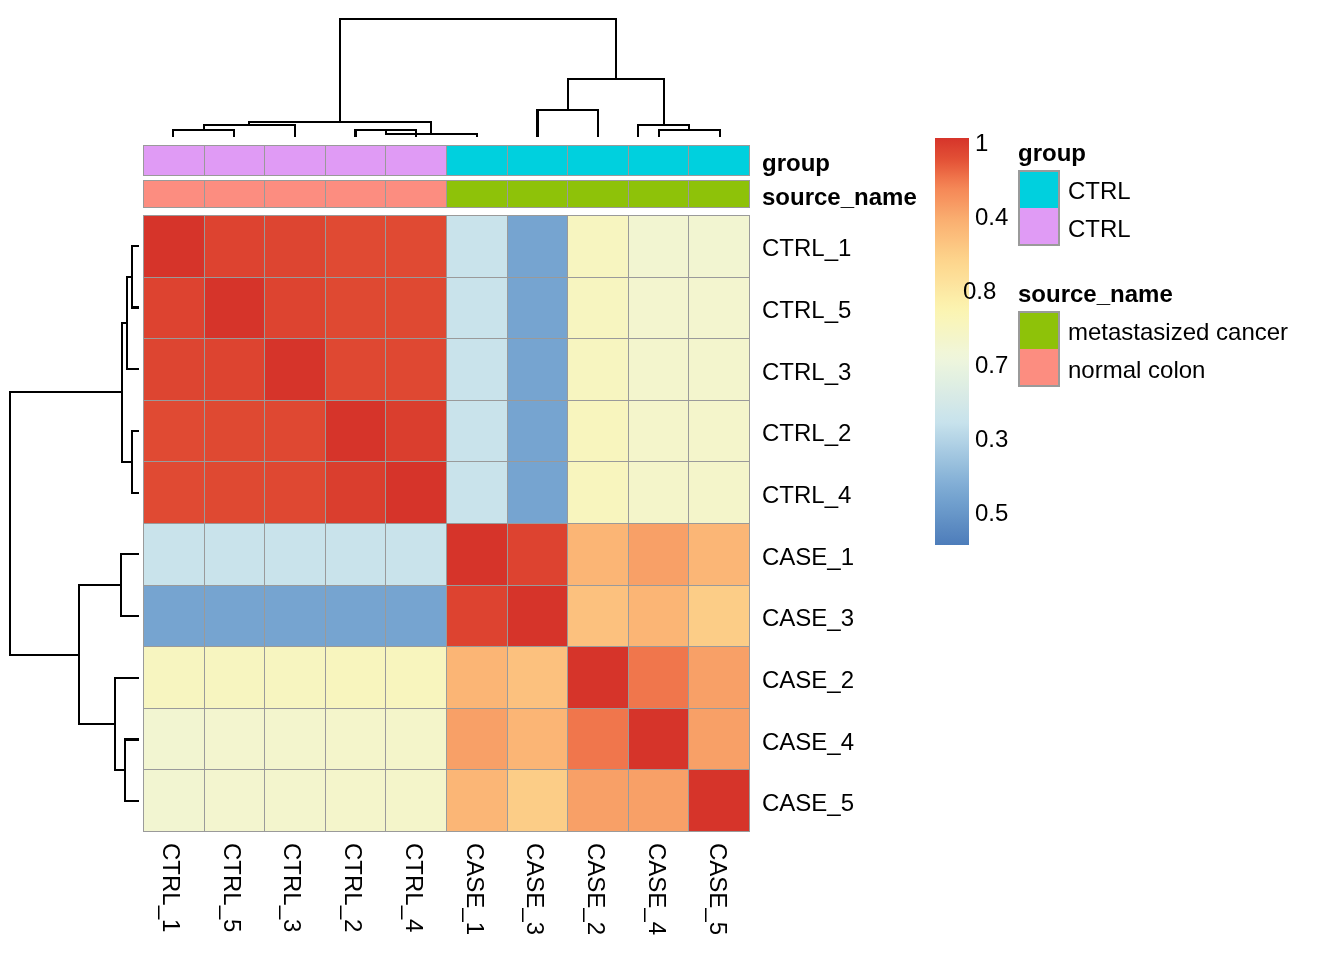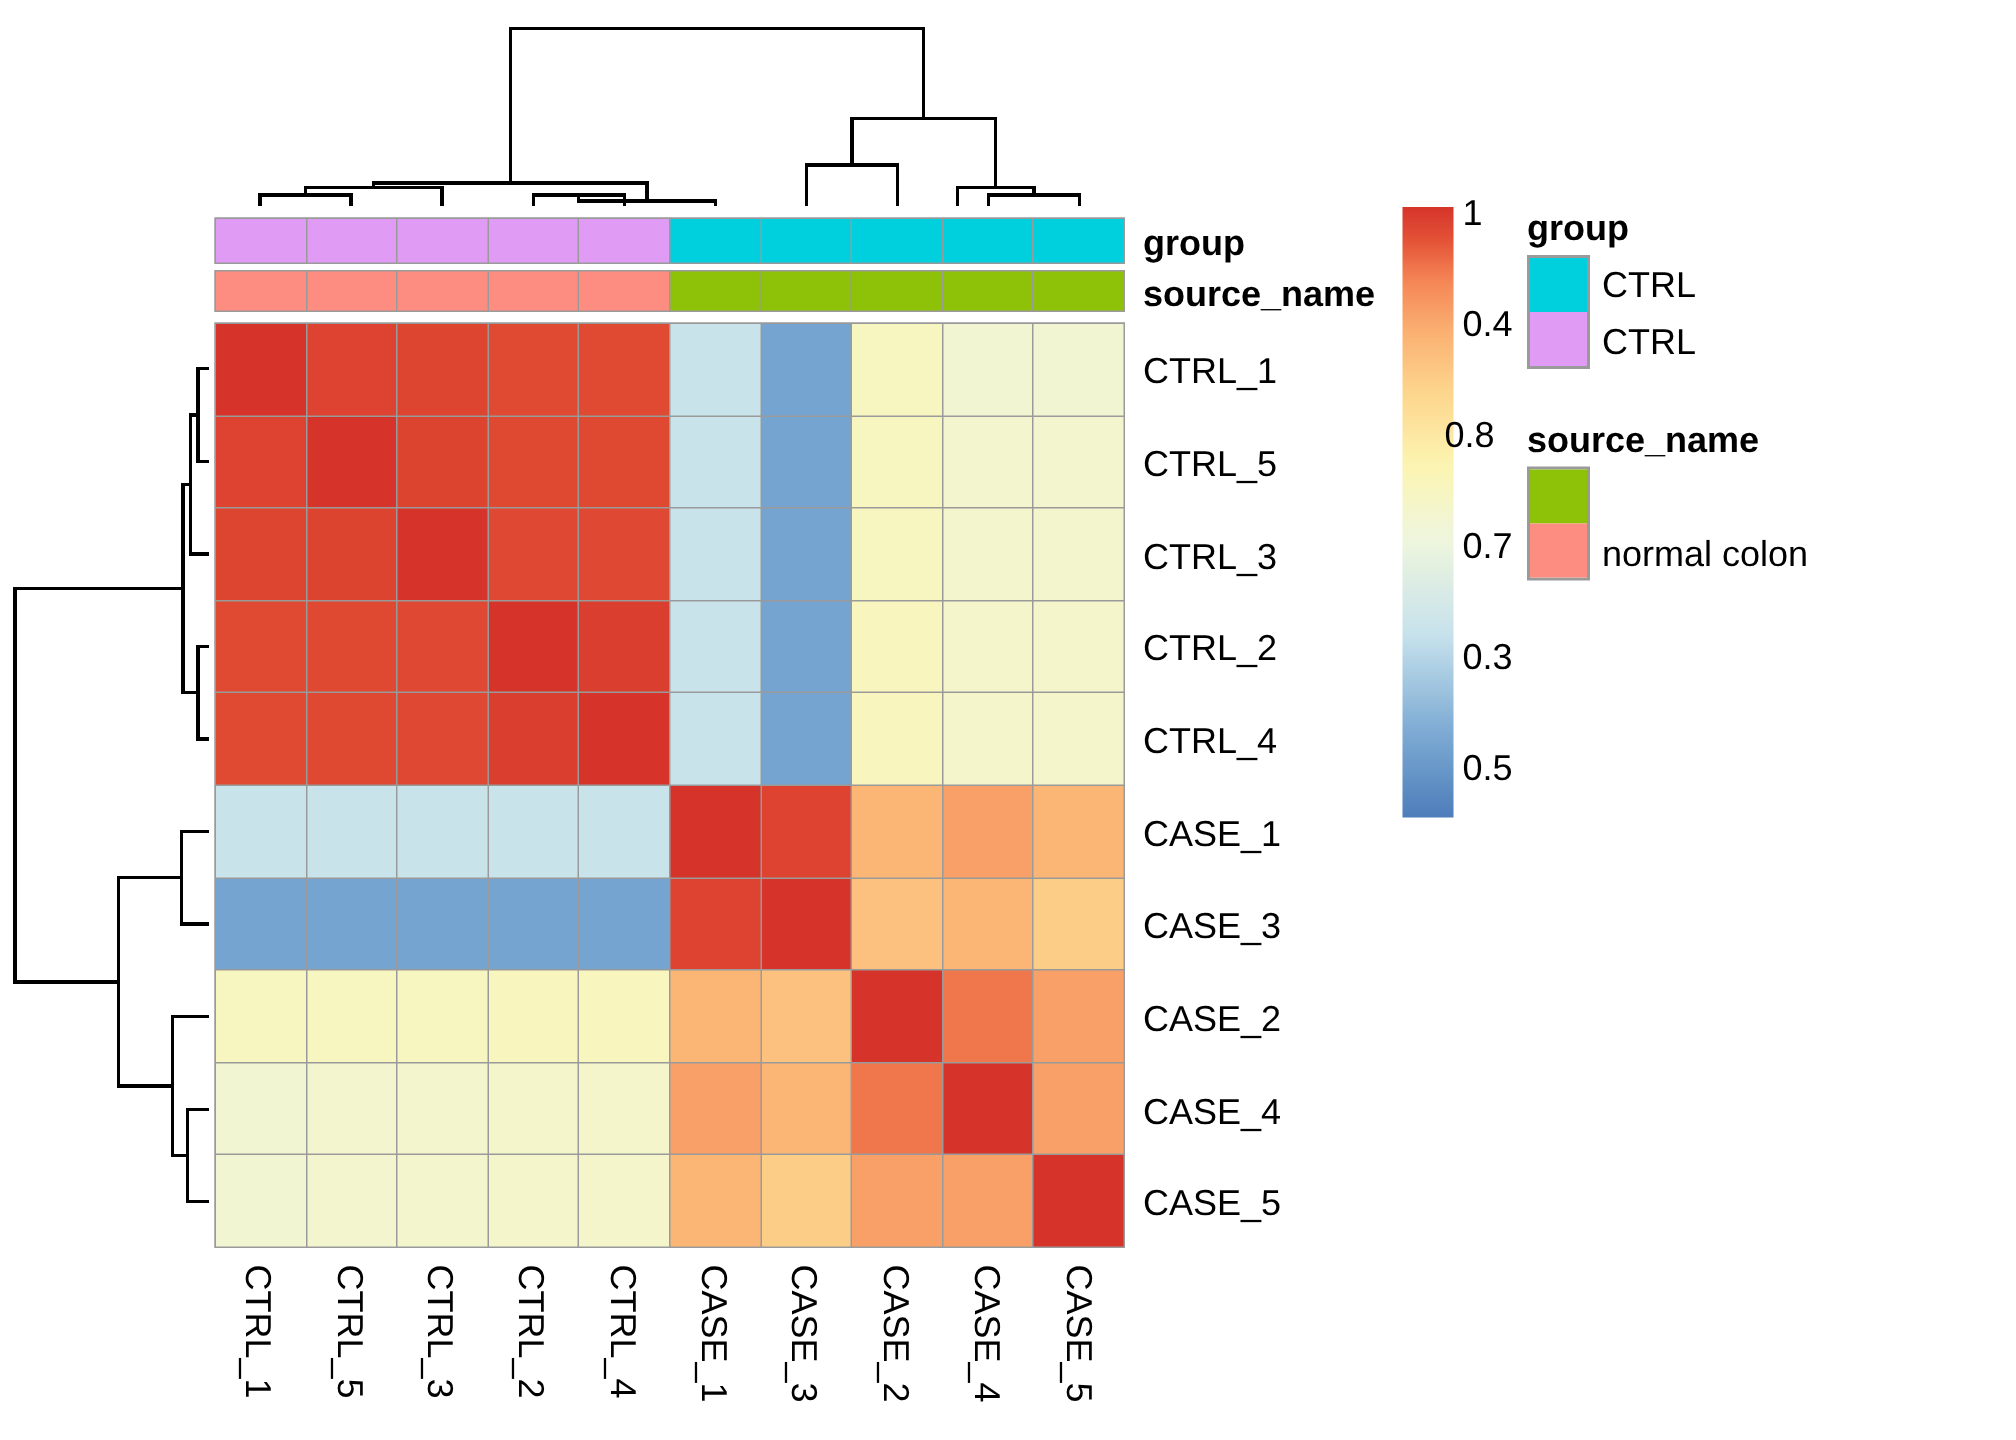--- a/index.html
+++ b/index.html
@@ -262,15 +262,16 @@
     <div class="legend-swatch" style="background:#e09bf5"></div>
   </div>
   <div class="legend-entry" style="left:1068px;top:179px;">CTRL</div>
   <div class="legend-entry" style="left:1068px;top:217px;">CTRL</div>
 
   <div class="legend-title" style="left:1018px;top:282px;">source_name</div>
   <div class="legend-swatchbox" style="left:1018px;top:311px;width:42px;height:76px;">
     <div class="legend-swatch" style="background:#8ec209"></div>
     <div class="legend-swatch" style="background:#fc8d80"></div>
   </div>
+  <div class="legend-entry" style="left:1068px;top:320px;">metastasized cancer</div>
   <div class="legend-entry" style="left:1068px;top:358px;">normal colon</div>
 
 </div>
 
 </body></html>

